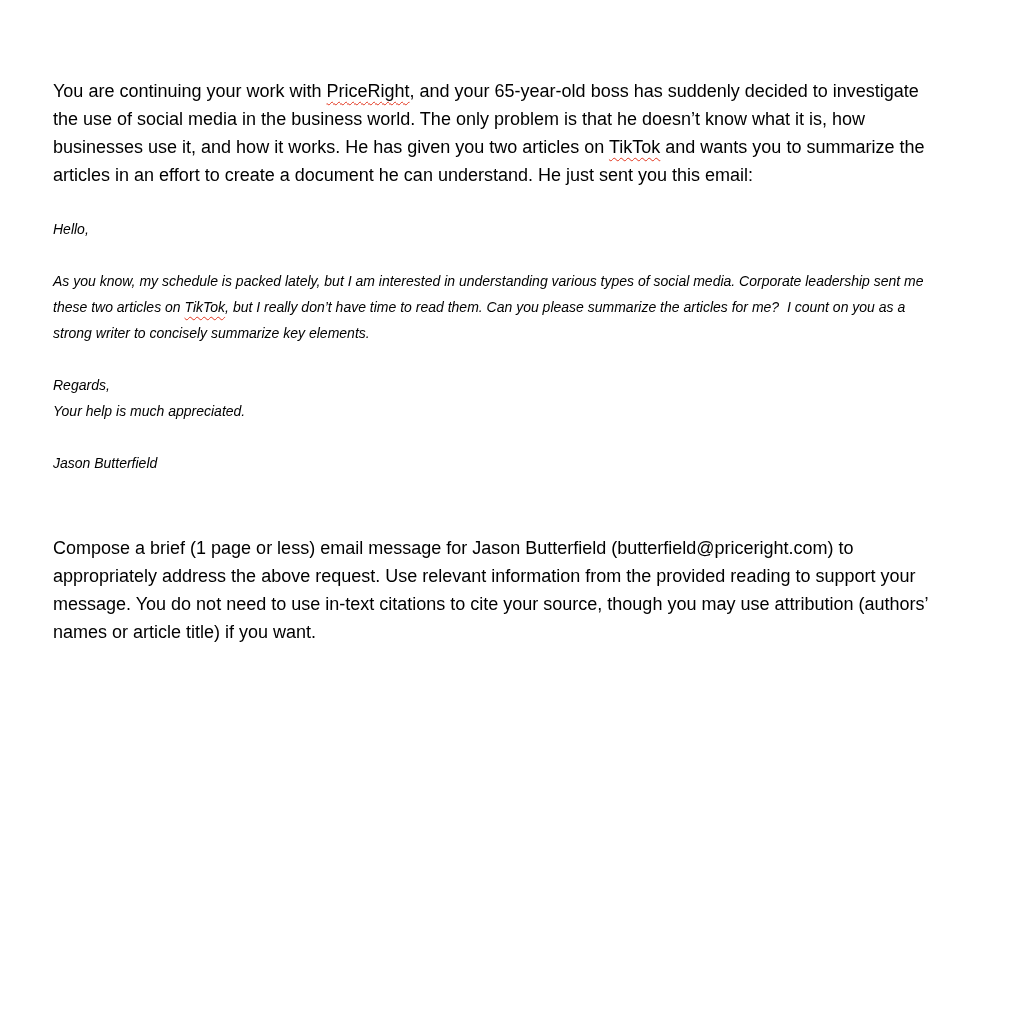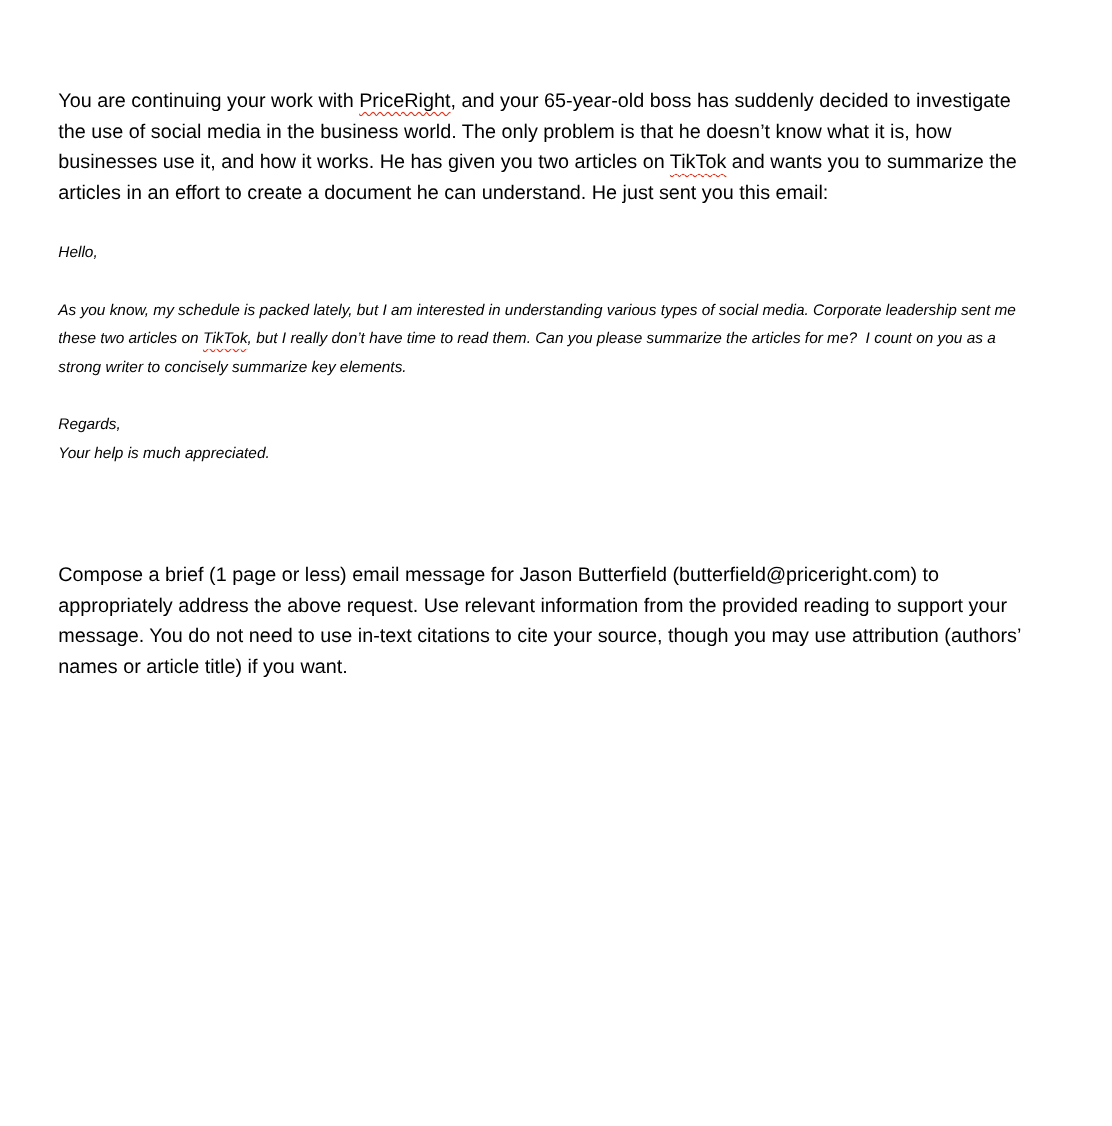--- a/index.html
+++ b/index.html
@@ -41,21 +41,21 @@
     margin: 0 0 26px 0;
   }
   .email-para.email-body-para {
     white-space: pre-wrap;
   }
   .email-para.signoff,
   .email-para.signature {
     margin-bottom: 0;
   }
   .instructions {
-    margin-top: 84px;
+    margin-top: 58px;
     margin-bottom: 0;
   }
   .squiggle {
     text-decoration: underline;
     text-decoration-style: wavy;
     text-decoration-color: var(--squiggle, #e2341d);
     text-decoration-thickness: 1px;
     text-underline-offset: 4px;
     text-decoration-skip-ink: none;
   }
@@ -71,18 +71,19 @@
   <div class="email-block">
 
     <p class="email-para">Hello,</p>
 
     <p class="email-para email-body-para"><span>As you know, my schedule is packed lately, but I am interested in understanding various types of social media. Corporate leadership sent me these two articles on </span><span class="squiggle">TikTok</span><span>, but I really don’t have time to read them. Can you please summarize the articles for me?  I count on you as a strong writer to concisely summarize key elements.</span></p>
 
     <p class="email-para signoff">Regards,</p>
 
     <p class="email-para">Your help is much appreciated.</p>
 
+    <p class="email-para signature">Jason Butterfield</p>
 
   </div>
 
   <p class="body-para instructions">Compose a brief (1 page or less) email message for Jason Butterfield (butterfield@priceright.com) to appropriately address the above request. Use relevant information from the provided reading to support your message. You do not need to use in-text citations to cite your source, though you may use attribution (authors’ names or article title) if you want.</p>
 
 </div>
 
 </body></html>

